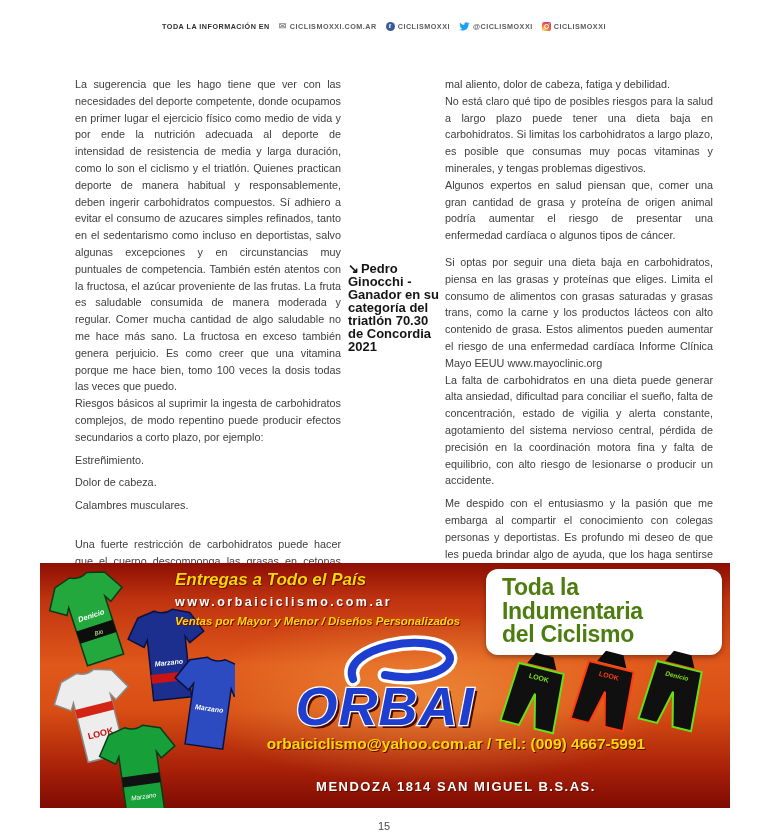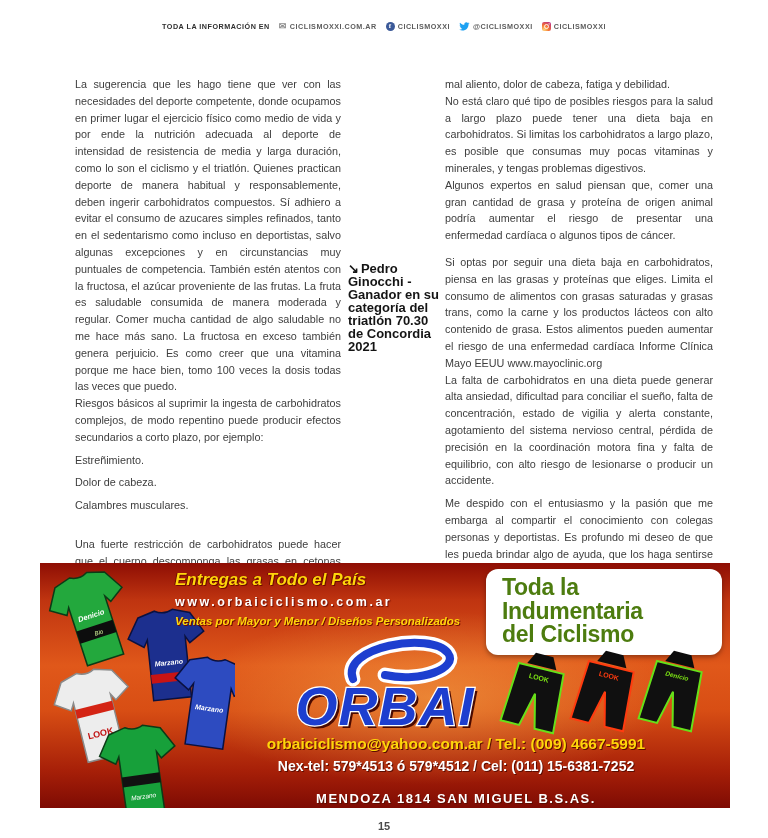--- a/index.html
+++ b/index.html
@@ -74,25 +74,25 @@
 
   .orbai-logo { position:absolute; left:195px; top:66px; }
   .brand-text {
     font-family:"Liberation Sans", sans-serif;
     font-size:54px; font-weight:bold; font-style:italic; letter-spacing:1px;
   }
 
   .contact { position:absolute; left:150px; right:8px; text-align:center; font-weight:bold; }
   .contact1 { top:172px; font-size:15.5px; color:#ffd60a; text-shadow:1px 1px 0 #5c0d00; }
   .contact2 { top:195px; font-size:14px;   color:#ffffff; text-shadow:1px 1px 0 #5c0d00; }
-  .contact3 { top:228px; font-size:13px;   color:#ffffff; letter-spacing:1.5px; text-shadow:1px 1px 0 #5c0d00; }
+  .contact3 { top:216px; font-size:13px;   color:#ffffff; letter-spacing:1.5px; text-shadow:1px 1px 0 #5c0d00; }
 
   .pageno {
     position:absolute; top:820px; left:0; width:100%;
-    text-align:center; font-size:11px; color:#4a4a4a;font-weight:bold;
+    text-align:center; font-size:11px; color:#4a4a4a;
   }
 </style>
 </head>
 <body>
 
 <div>
 
   <header class="masthead">
     <span class="info-label">TODA LA INFORMACIÓN EN</span>
 
@@ -217,19 +217,18 @@
         <text x="23" y="12" font-size="7" font-weight="bold" fill="#ff3b0f" text-anchor="middle">LOOK</text>
       </g>
       <g transform="translate(160,12) rotate(14)">
         <path d="M8,-2 L14,-14 L32,-14 L38,-2 Z" fill="#0c0c0c"></path>
         <path d="M0,0 H46 L50,60 H31 L23,26 L15,60 H-4 Z" fill="#101010" stroke="#67e019" stroke-width="2"></path>
         <text x="23" y="12" font-size="6.5" font-style="italic" font-weight="bold" fill="#7ce314" text-anchor="middle">Denicio</text>
       </g>
     </svg>
 
     <div class="contact contact1">orbaiciclismo@yahoo.com.ar / Tel.: (009) 4667-5991</div>
-    <div class="contact contact2">Nex-tel: 579*4513 ó 579*4512  / Cel: (011) 15-6381-7252</div>
     <div class="contact contact3">MENDOZA 1814  SAN MIGUEL  B.S.AS.</div>
   </section>
 
   <footer class="pageno">15</footer>
 
 </div>
 
 </body></html>

